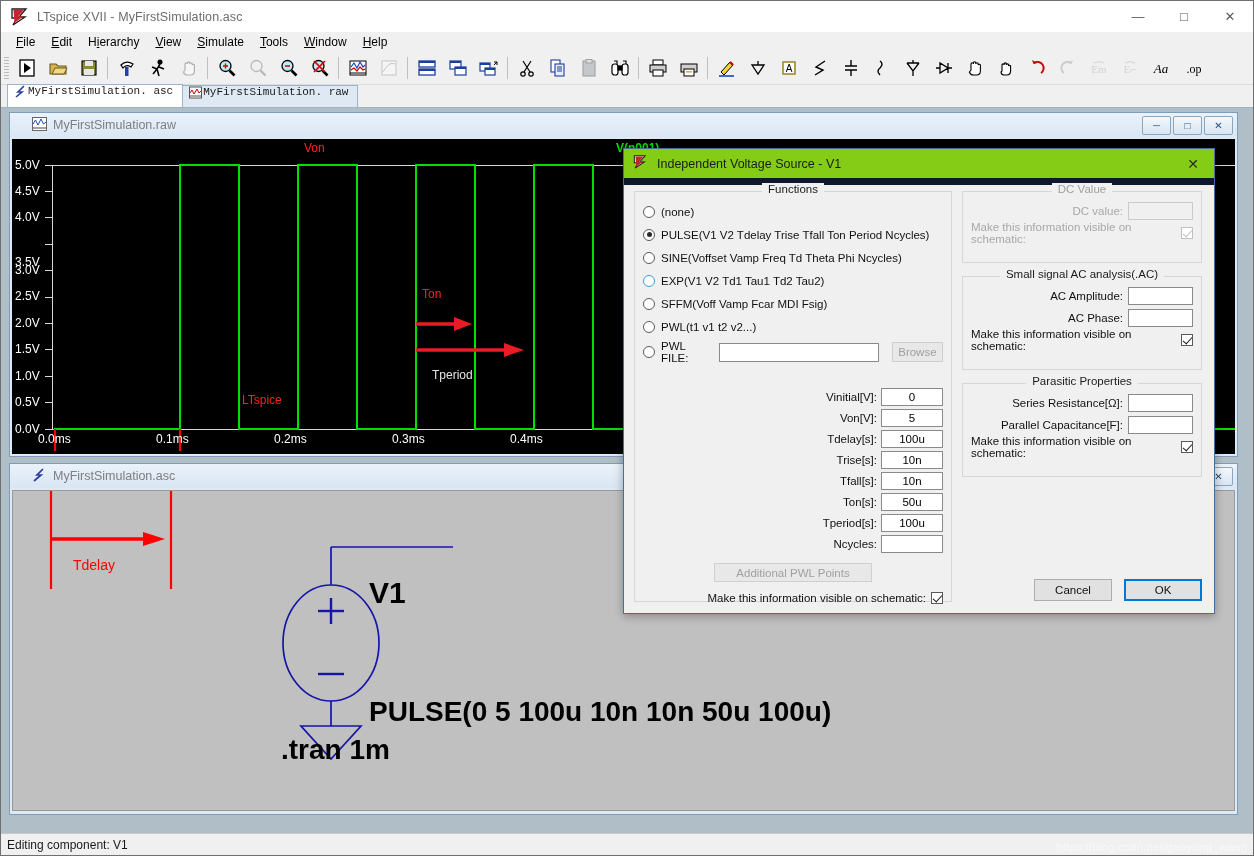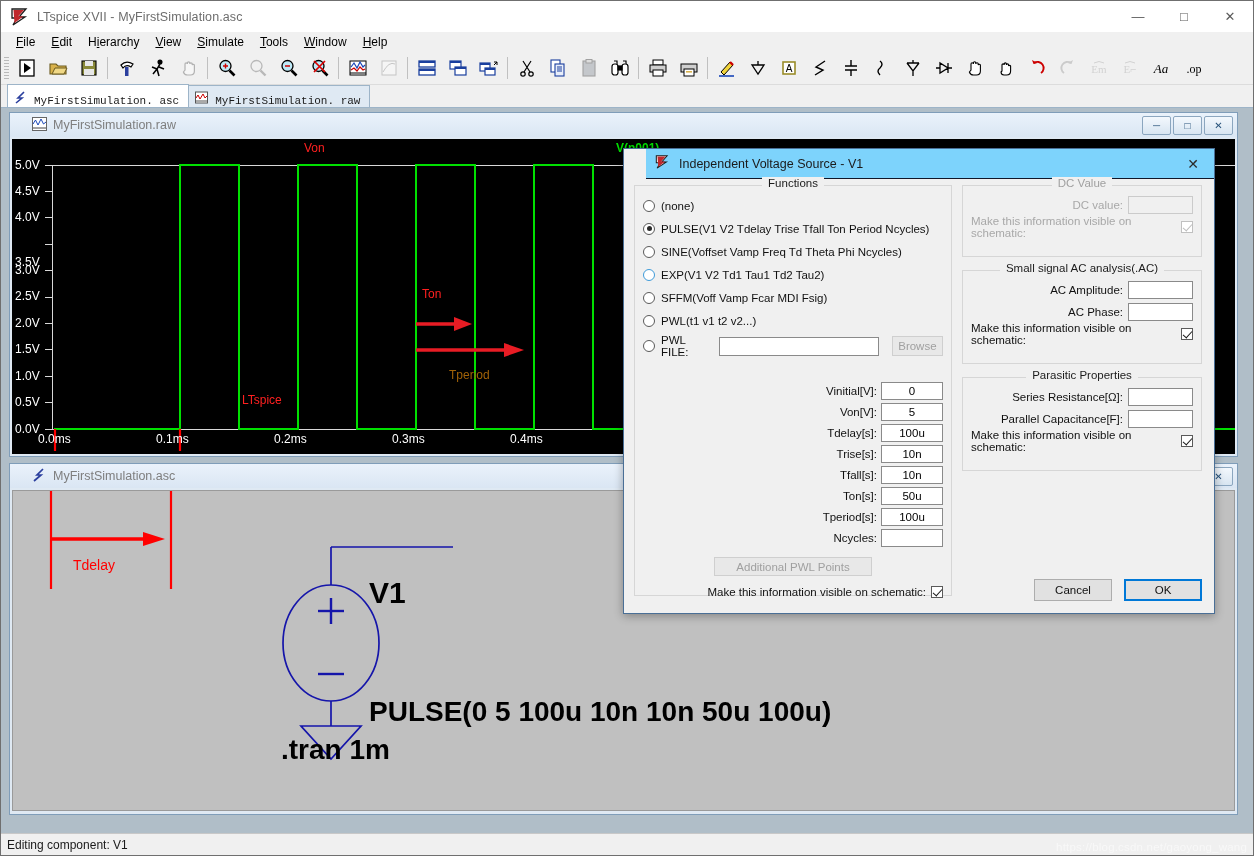--- a/index.html
+++ b/index.html
@@ -48,21 +48,21 @@
   .tgrip { width:5px; height:22px; margin:0 2px 0 1px;
     background:repeating-linear-gradient(180deg,#b9b9b9 0 1px,transparent 1px 3px); }
   .tbtn { width:31px; height:29px; display:flex; align-items:center; justify-content:center; }
   .tsep { width:1px; height:22px; background:#c0c0c0; margin:0 3px; }
   
   #tabstrip {
     height:22px; background:#f0f0f0; display:flex; align-items:flex-end;
     flex:0 0 auto; padding-left:6px; border-bottom:1px solid #9db4c8;
   }
   .tab {
-    height:21px; display:flex; align-items:flex-end; gap:7px;
+    height:21px; display:flex; align-items:flex-start; gap:1px;
     padding:0 9px 0 6px; font-family:"Liberation Mono", monospace; font-size:11px;
     border:1px solid #9db4c8; border-bottom:none; background:#dfe9f3; color:#1a1a1a;
     margin-right:-1px; position:relative;
   }
   .tab.active { background:#ffffff; z-index:2; height:22px; }
   
   #mdi { flex:1 1 auto; position:relative; background:#b0bec8; overflow:hidden; }
   
   .childwin { position:absolute; background:#dfe9f3; border:1px solid #7f9db9;
               box-sizing:border-box; display:flex; flex-direction:column; }
@@ -88,22 +88,22 @@
     height:21px; background:#f0f0f0; border-top:1px solid #c8c8c8;
     display:flex; align-items:center; padding-left:6px; font-size:12px; color:#1a1a1a;
     flex:0 0 auto;
   }
   
   #dialog {
     position:absolute; left:630px; top:165px; width:592px; height:466px;
     background:#f0f0f0; border:1px solid #4a6f96; box-sizing:border-box;
     box-shadow:0 2px 9px rgba(0,0,0,.32); z-index:60; display:flex; flex-direction:column;
   }
-  #dlgtitle { height:29px; background:#7dd3fc; display:flex; align-items:center;
-              flex:0 0 auto; border-bottom:1px solid #0f172a;margin-left:22px; }
+  #dlgtitle { height:29px; background:#84cc16; display:flex; align-items:center;
+              flex:0 0 auto; border-bottom:7px solid #0f172a; }
   #dlgtitle .t { font-size:12.5px; color:#1b1b1b; margin-left:8px; }
   #dlgclose { margin-left:auto; width:42px; height:28px; display:flex;
               align-items:center; justify-content:center; color:#2b2b2b; font-size:14px; }
   #dlgbody { flex:1 1 auto; display:flex; padding:6px 8px 4px 10px; gap:10px; position:relative; }
   .gbox { border:1px solid #d6d6d6; position:relative; padding:8px 8px 6px 8px; }
   .gtitle { position:absolute; top:-9px; left:0; right:0; text-align:center; font-size:11.5px;
             color:#1b1b1b; }
   .gtitle span { background:#f0f0f0; padding:0 6px; }
   .gtitle.dim span { color:#a0a0a0; }
   
@@ -534,21 +534,21 @@
         <div class="tick" style="left:26px;  top:293px;">0.0ms</div>
         <div class="tick" style="left:144px; top:293px;">0.1ms</div>
         <div class="tick" style="left:262px; top:293px;">0.2ms</div>
         <div class="tick" style="left:380px; top:293px;">0.3ms</div>
         <div class="tick" style="left:498px; top:293px;">0.4ms</div>
         <div class="tick" style="left:616px; top:293px;">0.</div>
         <div class="tick" style="left:1185px; top:293px;">ms</div>
 
         <div class="wlabel" style="left:230px; top:254px; color:#ff2020;">LTspice</div>
         <div class="wlabel" style="left:410px; top:148px; color:#ff2020;">Ton</div>
-        <div class="wlabel" style="left:437px; top:229px; color:#a16207;">Tperiod</div>
+        <div class="wlabel" style="left:420px; top:229px; color:#e5e5e5;">Tperiod</div>
       </div>
     </div>
 
     <div class="childwin" id="schemwin">
       <div class="childtitle">
         <span>
           <svg width="15" height="14" viewBox="0 0 15 14">
               <path d="M11 1 L5 7 L9 7 L2 13" stroke="#2b3f9e" stroke-width="1.7" fill="none"></path>
             </svg>
         </span>

